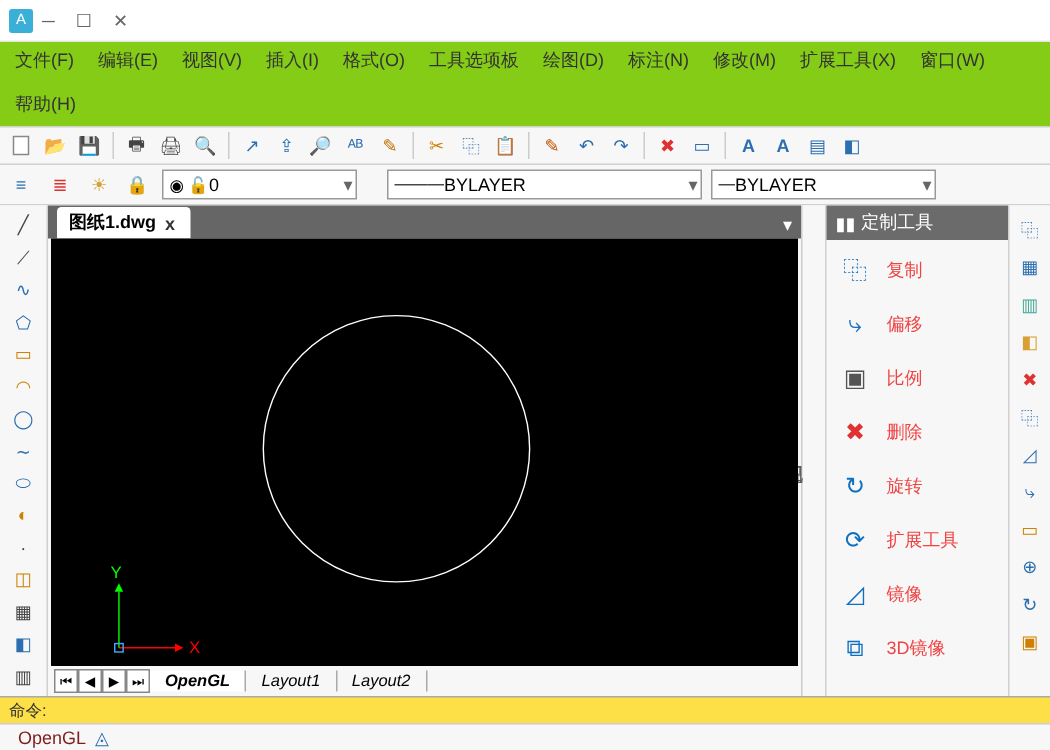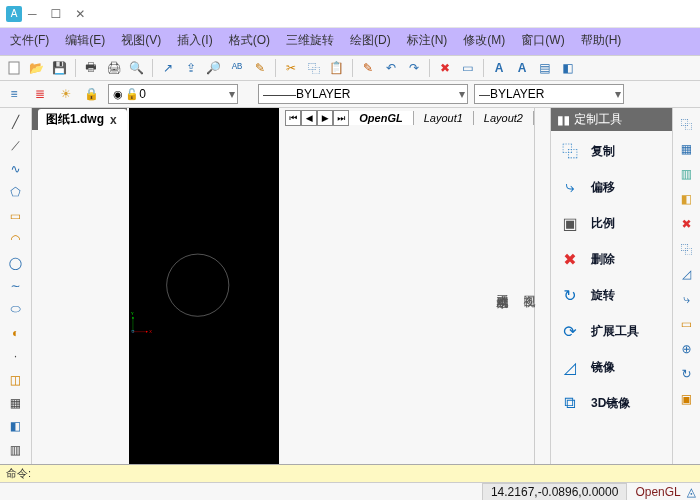--- a/index.html
+++ b/index.html
@@ -2,52 +2,52 @@
 <html><head>
 <meta charset="utf-8">
 <style>
 * { margin:0; padding:0; box-sizing:border-box; font-family:"Microsoft YaHei",SimSun,sans-serif; font-size:12px; }
 body { width:700px; height:500px; background:#f0f0f0; overflow:hidden; display:flex; flex-direction:column; }
 .titlebar { height:28px; background:#fff; display:flex; align-items:center; padding:0 6px; color:#777; border-bottom:1px solid #e5e5e5;}
 .titlebar .app-icon { width:16px; height:16px; background:#3ab0d8; color:#fff; display:flex; align-items:center; justify-content:center; font-size:10px; border-radius:2px; margin-right:6px;}
 .titlebar .title { flex:1; }
 .winbtns { display:flex; gap:14px; color:#666; }
 .winbtns span { cursor:pointer; }
-.menubar { background:#c4b5fd; padding:2px 6px 4px 6px; display:flex; flex-wrap:wrap; gap:8px; color:#333; border-bottom:1px solid #d0d0d0;}
+.menubar { background:#84cc16; padding:2px 6px 4px 6px; display:flex; flex-wrap:wrap; gap:8px; color:#333; border-bottom:1px solid #d0d0d0;}
 .menubar span { padding:2px 4px; cursor:pointer; }
 .toolbar { background:#f7f7f7; display:flex; align-items:center; gap:3px; padding:2px 4px; border-bottom:1px solid #d0d0d0; flex-wrap:nowrap; overflow:hidden;}
 .tb-btn { width:20px; height:20px; display:flex; align-items:center; justify-content:center; cursor:pointer; color:#444; border-radius:2px;}
 .tb-sep { width:1px; height:18px; background:#ccc; margin:0 2px; }
 .layerbar { background:#f7f7f7; display:flex; align-items:center; gap:6px; padding:3px 4px; border-bottom:1px solid #d0d0d0;}
 .layer-combo { background:#fff; border:1px solid #999; height:20px; display:flex; align-items:center; padding:0 4px; font-size:11px; position:relative;}
 .layer-combo .dd { position:absolute; right:2px; color:#666; }
 .combo-a { width:130px; } .combo-b { width:210px; } .combo-c { width:150px; }
 .mainrow { flex:1; display:flex; min-height:0; background:#f7f7f7; }
 .ltools { width:32px; background:#f7f7f7; border-right:1px solid #d0d0d0; display:flex; flex-direction:column; align-items:center; gap:3px; padding:4px 0;}
 .ltools .tb-btn{ width:22px; height:22px; }
-.center { flex:1; display:flex; min-width:0; }
+.center { flex:1; display:flex; flex-direction:column; min-width:0; }
 .tabbar { height:22px; background:#666; display:flex; align-items:flex-end; padding-left:6px; position:relative;}
 .filetab { background:#fff; color:#000; padding:2px 10px 2px 8px; font-weight:bold; font-size:11px; border-top-left-radius:3px; border-top-right-radius:3px; display:flex; align-items:center; gap:6px;}
 .filetab .x { color:#333; cursor:pointer; }
 .tabbar .dd { position:absolute; right:6px; bottom:2px; color:#fff; cursor:pointer;}
 .canvas { flex:1; background:#000; position:relative; overflow:hidden; margin:0 2px;}
 .canvas svg { width:100%; height:100%; }
 .modeltabs { height:20px; display:flex; align-items:center; gap:0; padding-left:4px; background:#f7f7f7;}
 .modeltabs .nav { width:16px; height:16px; border:1px solid #888; background:#fff; display:flex; align-items:center; justify-content:center; font-size:9px; cursor:pointer;}
 .modeltabs .mt { padding:1px 10px; font-style:italic; border-right:1px solid #aaa; cursor:pointer; font-size:11px;}
 .modeltabs .mt.active{ font-weight:bold; background:#fff; }
 .vstrip { width:16px; background:#f7f7f7; border-left:1px solid #ccc; display:flex; flex-direction:column; align-items:center; justify-content:center; writing-mode:vertical-rl; font-size:10px; color:#555; gap:10px;}
 .panel { width:122px; background:#f7f7f7; border-left:1px solid #d0d0d0; display:flex; flex-direction:column;}
 .panel-title { background:#6b6b6b; color:#fff; padding:3px 6px; font-size:12px; display:flex; align-items:center; gap:4px;}
 .panel-body { flex:1; overflow:hidden; padding:4px 2px; display:flex; flex-direction:column; gap:4px;}
 .pitem { display:flex; align-items:center; gap:8px; padding:5px 4px; cursor:pointer;}
 .pitem .ico { width:26px; height:22px; display:flex; align-items:center; justify-content:center; font-size:16px;}
-.pitem .lbl { font-size:12px; color:#0f172a;font-weight:bold;}
+.pitem .lbl { font-size:12px; color:#ef4444;}
 .rtools { width:28px; background:#f7f7f7; border-left:1px solid #d0d0d0; display:flex; flex-direction:column; align-items:center; gap:5px; padding:6px 0;}
-.cmdline { height:18px; background:#fef9c3; border-top:1px solid #aaa; padding:1px 6px; font-size:11px; color:#333;}
+.cmdline { height:18px; background:#fde047; border-top:1px solid #aaa; padding:1px 6px; font-size:11px; color:#333;}
 .statusbar { height:18px; background:#f7f7f7; border-top:1px solid #ccc; display:flex; align-items:center; padding:0 4px; font-size:11px; color:#333;}
 .statusbar .coords { margin-left:auto; padding-right:10px; color:#111; background:#e9e9e9; border:1px solid #ccc; padding:1px 8px;}
 .statusbar .gl { margin-left:8px; color:#7f1d1d;}
 svg { overflow:visible; }
 </style>
 </head>
 <body>
 
 <div class="titlebar">
   <div class="app-icon">A</div>
@@ -57,24 +57,25 @@
     <span>✕</span>
   </div>
 </div>
 
 <div class="menubar">
   <span>文件(F)</span>
   <span>编辑(E)</span>
   <span>视图(V)</span>
   <span>插入(I)</span>
   <span>格式(O)</span>
-  <span>三维旋转</span>
+  <span>工具选项板</span>
   <span>绘图(D)</span>
   <span>标注(N)</span>
   <span>修改(M)</span>
+  <span>扩展工具(X)</span>
   <span>窗口(W)</span>
   <span>帮助(H)</span>
 </div>
 
 <div class="toolbar">
   <div class="tb-btn">
       <svg width="16" height="16">
         <rect x="3" y="2" width="10" height="12" fill="#fff" stroke="#888"></rect>
       </svg>
     </div>
@@ -229,16 +230,15 @@
     <div class="tb-btn" style="color:#d08000">▭</div>
     <div class="tb-btn" style="color:#2b6fb0">⊕</div>
     <div class="tb-btn" style="color:#2b6fb0">↻</div>
     <div class="tb-btn" style="color:#d08000">▣</div>
   </div>
 </div>
 
 <div class="cmdline">命令:</div>
 
 <div class="statusbar">
-  <span class="coords">14.2167,-0.0896,0.0000</span>
   <span class="gl">OpenGL</span>
   <span style="margin-left:6px;color:#2b6fb0">◬</span>
 </div>
 
 </body></html>

